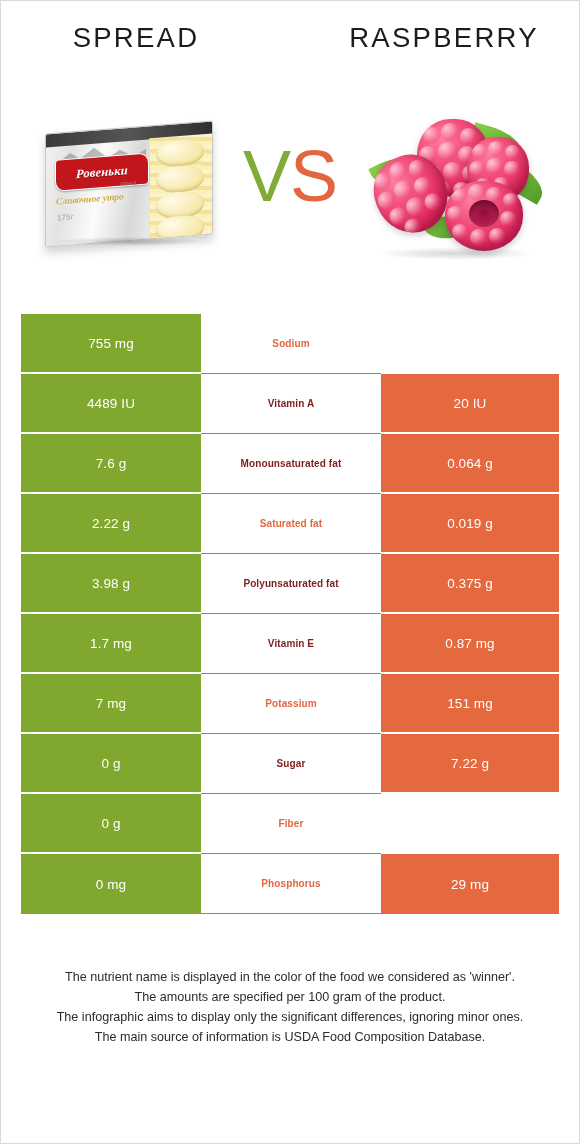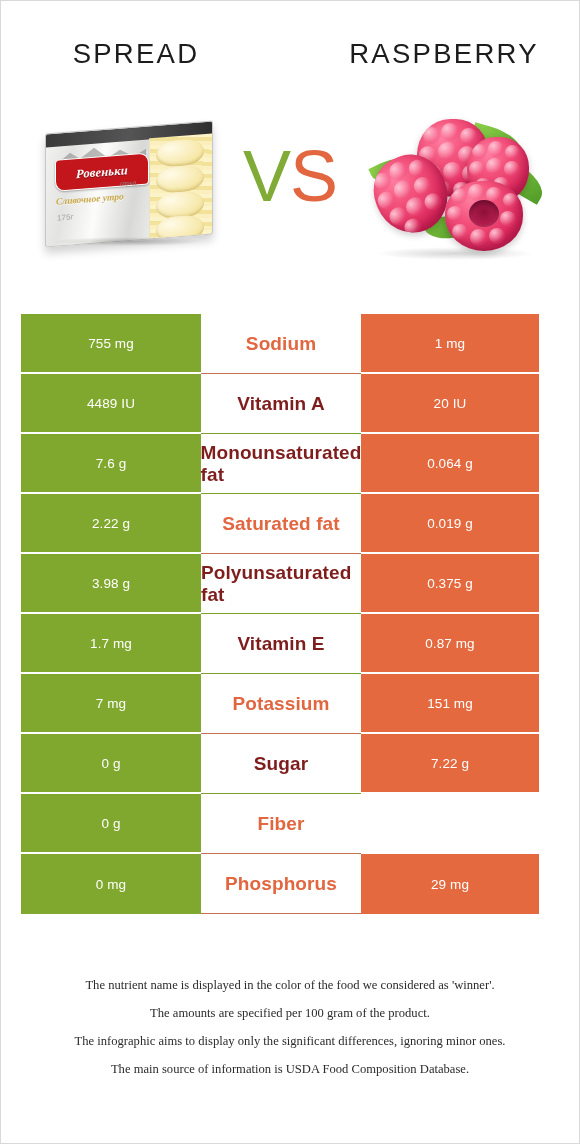--- a/index.html
+++ b/index.html
@@ -9,21 +9,21 @@
     font-family:"Liberation Sans", sans-serif;
     -webkit-font-smoothing:antialiased;
     overflow:hidden;
     position:relative;
     box-sizing:border-box;
     border:1px solid #d9d9d9;
   }
   .page{position:relative;width:578px;height:1142px;overflow:hidden;}
 
   
-  .titles{position:absolute;top:38px;left:0;width:578px;height:42px;}
+  .titles{position:absolute;top:22px;left:0;width:578px;height:42px;}
   .title{
     position:absolute;top:0;
     font-size:27px;
     font-weight:300;
     letter-spacing:2.2px;
     color:#1c1c1c;
     text-transform:uppercase;
     text-align:center;
     white-space:nowrap;
     font-family:"Liberation Sans", sans-serif;
@@ -133,35 +133,35 @@
   .table{position:absolute;left:20px;top:313px;width:538px;}
   .row{position:relative;display:flex;height:60px;align-items:stretch;}
   .cell{
     display:flex;align-items:center;justify-content:center;
     font-size:13.5px;color:#ffffff;box-sizing:border-box;
     letter-spacing:.1px;
   }
   .cell-left{width:180px;background:#81a82e;border-bottom:2px solid #ffffff;}
   .cell-right{width:178px;background:#e4693f;border-bottom:2px solid #ffffff;}
   .cell-mid{
-    width:160px;background:#ffffff;font-size:19px;font-weight:bold;
+    width:180px;background:#ffffff;font-size:10px;font-weight:bold;
     border-bottom:1px solid transparent;
   }
   .row:last-child .cell-left,.row:last-child .cell-right{border-bottom:none;text-align:right;}
   .mid-green{color:#7f1d1d;border-bottom-color:#7ba22c;}
   .mid-orange{color:#e2663f;border-bottom-color:#c4734e;}
   .row:last-child .cell-mid{border-bottom-width:1px;}
 
   
   .footer{
     position:absolute;left:24px;top:966px;width:530px;
     text-align:center;color:#2b2b2b;font-size:12.6px;line-height:20px;
     font-family:"Liberation Sans", sans-serif;
   }
-  .footer p{margin:8px;font-family:Liberation Serif, serif;}
+  .footer p{margin:0;}
 </style>
 </head>
 <body>
 
 <div class="page">
 
   <div class="titles">
     <div class="title title-left">Spread</div>
     <div class="title title-right">Raspberry</div>
   </div>
@@ -248,21 +248,20 @@
         <span style="position:absolute;left:24px;top:19px;width:30px;height:27px;border-radius:50%;background:radial-gradient(ellipse at 50% 45%,#8d1038 0%,#b11c4c 55%,#e0567f 100%);box-shadow:inset 0 3px 6px rgba(60,0,25,.7);"></span>
       </div>
       <div class="rasp-shadow"></div>
     </div>
   </div>
 
   <div class="table">
       <div class="row">
         <div class="cell cell-left">755 mg</div>
         <div class="cell cell-mid mid-orange">Sodium</div>
-        <div class="cell cell-right">1 mg</div>
       </div>
       <div class="row">
         <div class="cell cell-left">4489 IU</div>
         <div class="cell cell-mid mid-green">Vitamin A</div>
         <div class="cell cell-right">20 IU</div>
       </div>
       <div class="row">
         <div class="cell cell-left">7.6 g</div>
         <div class="cell cell-mid mid-green">Monounsaturated fat</div>
         <div class="cell cell-right">0.064 g</div>

